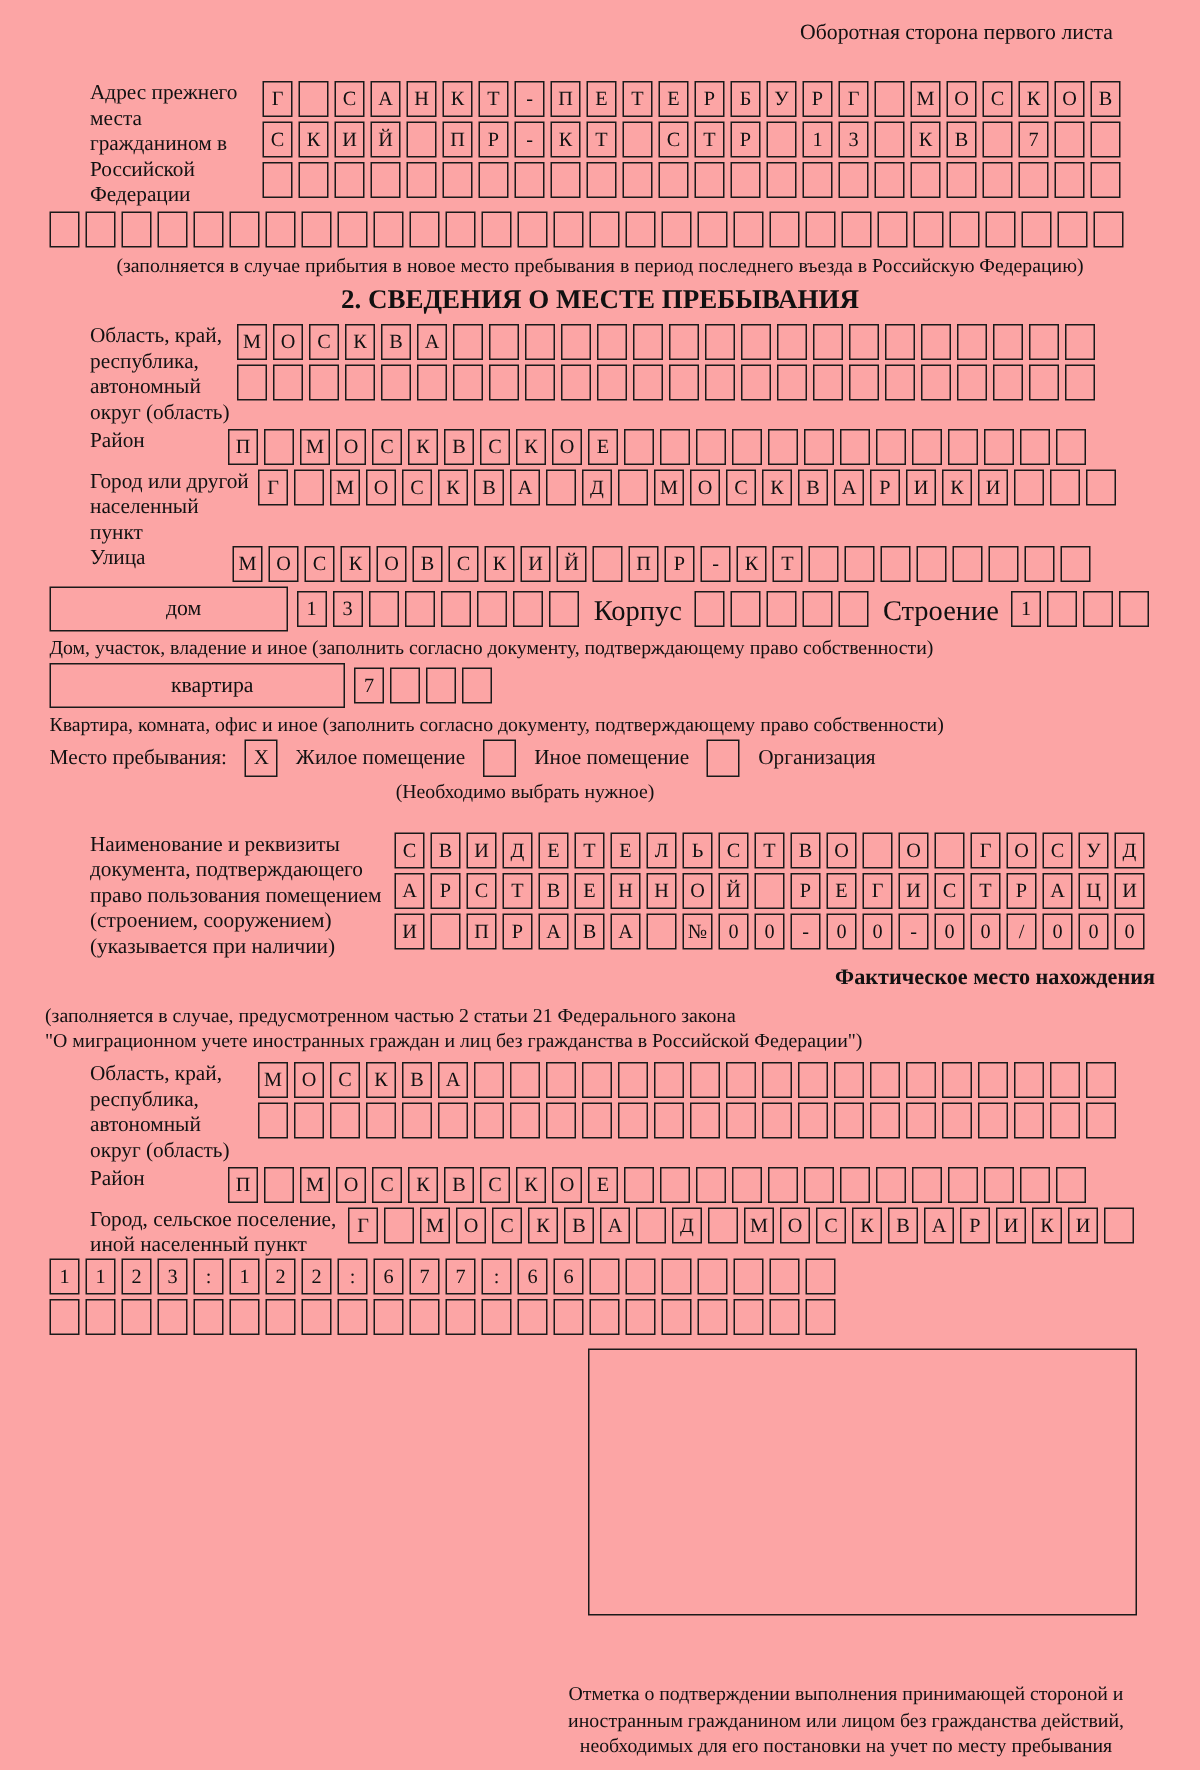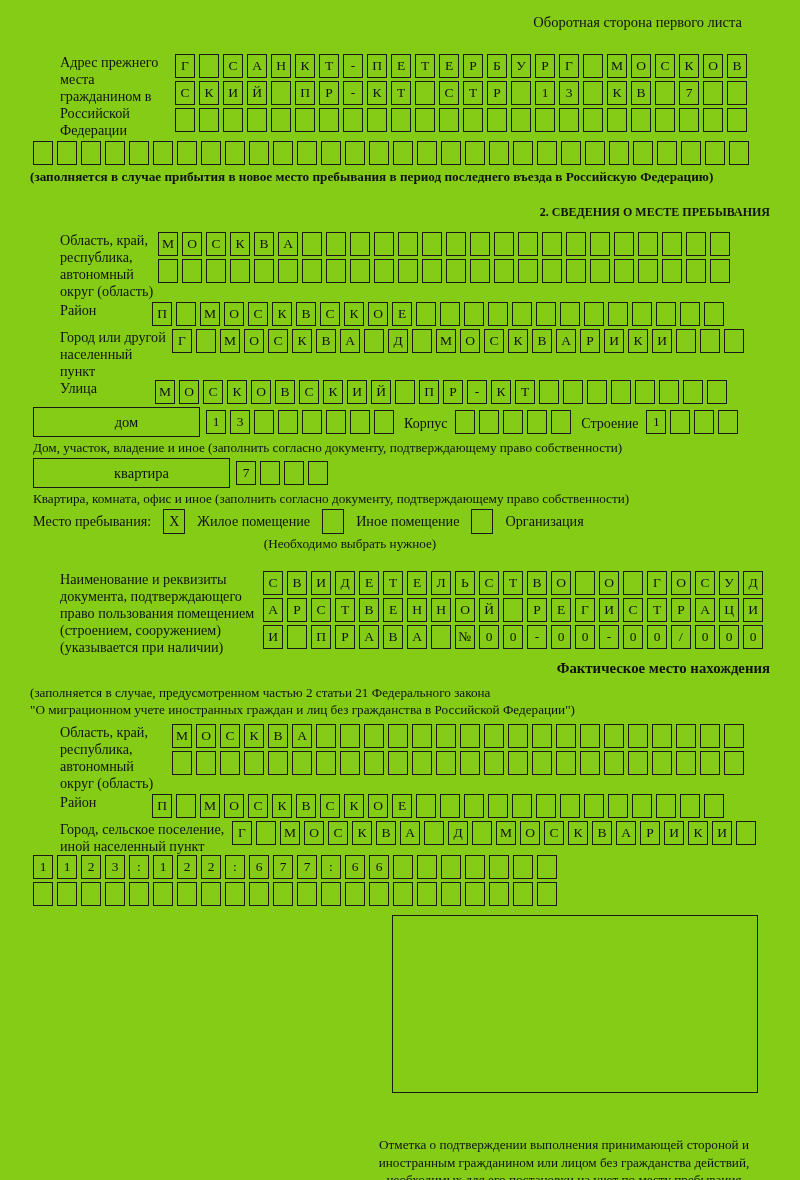--- a/index.html
+++ b/index.html
@@ -1,45 +1,45 @@
 <!DOCTYPE html>
 <html><head>
 <meta charset="utf-8">
 <style>
   html,body{margin:0;padding:0;background:#fff;}
   .page{
     width:800px;height:1180px;box-sizing:border-box;
     padding:14px 30px 10px 30px;
     font-family:"Liberation Serif","DejaVu Serif",serif;
-    color:#111;overflow:hidden;background:#84cc16;position:relative;
+    color:#111;overflow:hidden;background:#fca5a5;position:relative;
   }
   .header-note{text-align:right;font-size:14.5px;height:18px;margin-bottom:22px;padding-right:28px;}
   .field{display:flex;align-items:flex-start;}
   .flabel{margin-left:30px;font-size:14.2px;line-height:17px;flex:0 0 auto;}
   .rows{margin-left:3px;}
   .boxes{display:flex;margin-bottom:3px;}
   .cbox{
     flex:0 0 auto;width:20px;height:24px;margin-right:4px;box-sizing:border-box;
     border:1.5px solid #1a1a1a;display:flex;align-items:center;justify-content:center;
     font-size:13.5px;line-height:1;
   }
   .fullrow{margin-left:3px;margin-top:1px;}
   .caption{font-size:13.2px;line-height:17px;}
-  .caption.center{text-align:left;margin-top:2px;margin-bottom:20px;font-weight:bold;}
+  .caption.center{text-align:center;margin-top:2px;margin-bottom:4px;}
   .caption.indent{margin-left:3px;margin-bottom:2px;}
-  .section-title{text-align:right;font-weight:bold;font-size:12px;margin:4px 0 8px 0;height:19px;}
+  .section-title{text-align:center;font-weight:bold;font-size:18px;margin:4px 0 8px 0;height:19px;}
   .w-addr{width:112px;} .w-obl{width:95px;} .w-raion{width:89px;} .w-gorod{width:109px;}
   .w-ul{width:92px;} .w-doc{width:200px;} .w-obl2{width:109px;} .w-gorod2{width:169px;}
   .w-kad{width:159px;}
   .mb2{margin-bottom:2px;} .mb4{margin-bottom:4px;margin-top:19px;} .mb6{margin-bottom:6px;}
   .dom-row{display:flex;align-items:center;margin-left:3px;margin-bottom:2px;}
   .wide-box{box-sizing:border-box;border:1.5px solid #1a1a1a;height:30px;display:flex;
     align-items:center;justify-content:center;font-size:14.5px;margin-right:6px;padding-left:20px;}
   .wb-dom{width:167px;} .wb-kv{width:197px;}
-  .inline-label{font-size:14px;margin:4px 8px 0 6px;white-space:nowrap;text-align:center;}
+  .inline-label{font-size:19px;margin:4px 8px 0 6px;white-space:nowrap;text-align:center;}
   .dom-row .boxes{margin-bottom:0;}
   .mesto-row{display:flex;align-items:center;margin-left:3px;margin-bottom:1px;font-size:14.2px;}
   .chk{flex:0 0 auto;width:22px;height:25px;box-sizing:border-box;border:1.5px solid #1a1a1a;
     display:flex;align-items:center;justify-content:center;font-size:14px;margin:0 12px;}
   .choose-caption{width:380px;margin-left:130px;text-align:center;margin-bottom:4px;}
   .fact-title{text-align:right;font-weight:bold;font-size:14.8px;margin-bottom:5px;height:19px;}
   .fact-note{font-size:13.2px;line-height:17px;}
   .stamp-box{width:366px;height:178px;box-sizing:border-box;border:1.6px solid #1a1a1a;
     margin-left:362px;margin-top:6px;margin-bottom:5px;}
   .stamp-caption{width:408px;margin-left:330px;text-align:center;font-size:13.2px;line-height:17.5px;margin-top:43px;}

